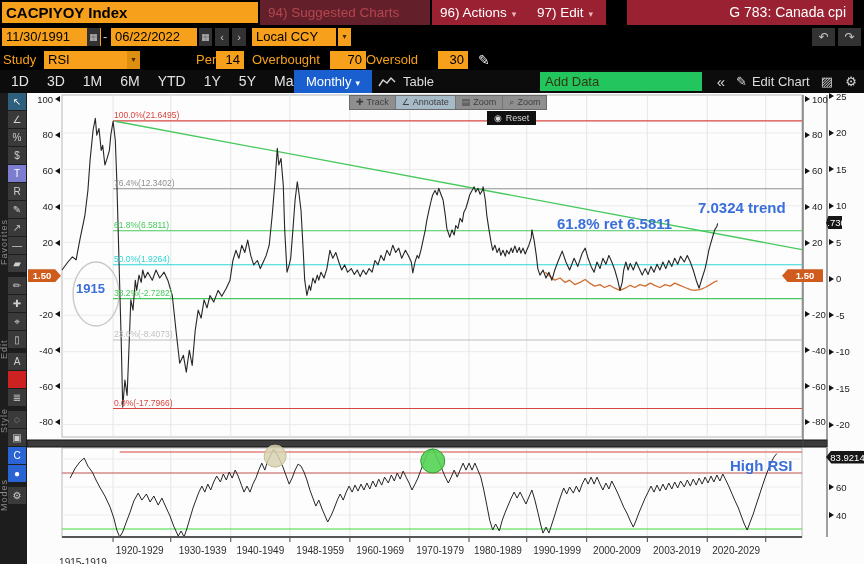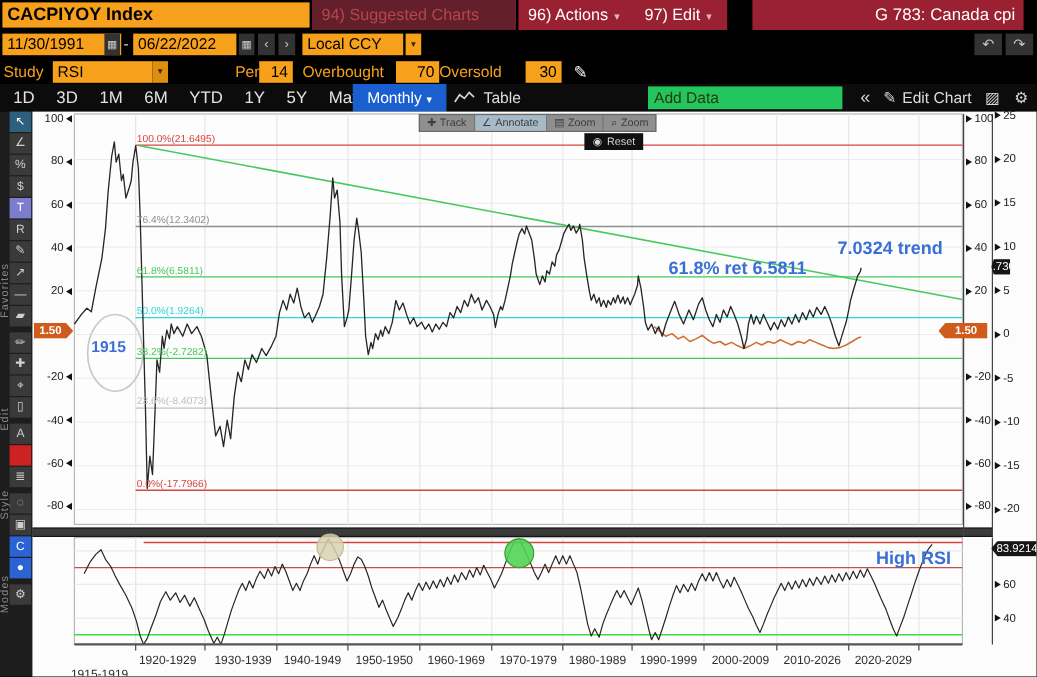--- a/index.html
+++ b/index.html
@@ -372,27 +372,27 @@
         <div class="fiblab" style="left: 87px; top: 160.714px; color: rgb(47, 214, 214);">50.0%(1.9264)</div>
         <div class="fiblab" style="left: 87px; top: 194.656px; color: rgb(70, 201, 92);">38.2%(-2.7282)</div>
         <div class="fiblab" style="left: 87px; top: 236.068px; color: rgb(192, 192, 192);">23.6%(-8.4073)</div>
         <div class="fiblab" style="left: 87px; top: 304.536px; color: rgb(216, 68, 62);">0.0%(-17.7966)</div>
       </div>
     <div id="xlabels">
         <div class="xlab" style="left: 25px; margin-top: 12px;">1915-1919</div>
         <div class="xlab" style="left: 81.7px;">1920-1929</div>
         <div class="xlab" style="left: 144.6px;">1930-1939</div>
         <div class="xlab" style="left: 202.32px;">1940-1949</div>
-        <div class="xlab" style="left: 262.26px;">1950-1950</div>
+        <div class="xlab" style="left: 262.26px;">1948-1959</div>
         <div class="xlab" style="left: 322.2px;">1960-1969</div>
         <div class="xlab" style="left: 382.14px;">1970-1979</div>
         <div class="xlab" style="left: 439.86px;">1980-1989</div>
         <div class="xlab" style="left: 499.06px;">1990-1999</div>
         <div class="xlab" style="left: 559px;">2000-2009</div>
-        <div class="xlab" style="left: 618.94px;">2010-2026</div>
+        <div class="xlab" style="left: 618.94px;">2003-2019</div>
         <div class="xlab" style="left: 678.14px;">2020-2029</div>
       </div>
 
     <div class="badge orange tip-right abs" style="left: 1px; width: 33px; top: 176.274px;" id="badge-left">1.50</div>
     <div class="badge orange tip-left abs" style="left: 755px; width: 41px; top: 176.274px;" id="badge-inner">1.50</div>
     <div class="badge black tip-left abs" style="left: 799px; width: 16px; font-weight: normal; top: 122.89px;" id="badge-price">7.7305</div>
     <div class="badge black tip-left abs" style="left: 799px; width: 38px; font-weight: normal; top: 357.568px;" id="badge-rsi">83.9214</div>
 
     <div class="abs" id="float-tb">
       <div class="ftb">

